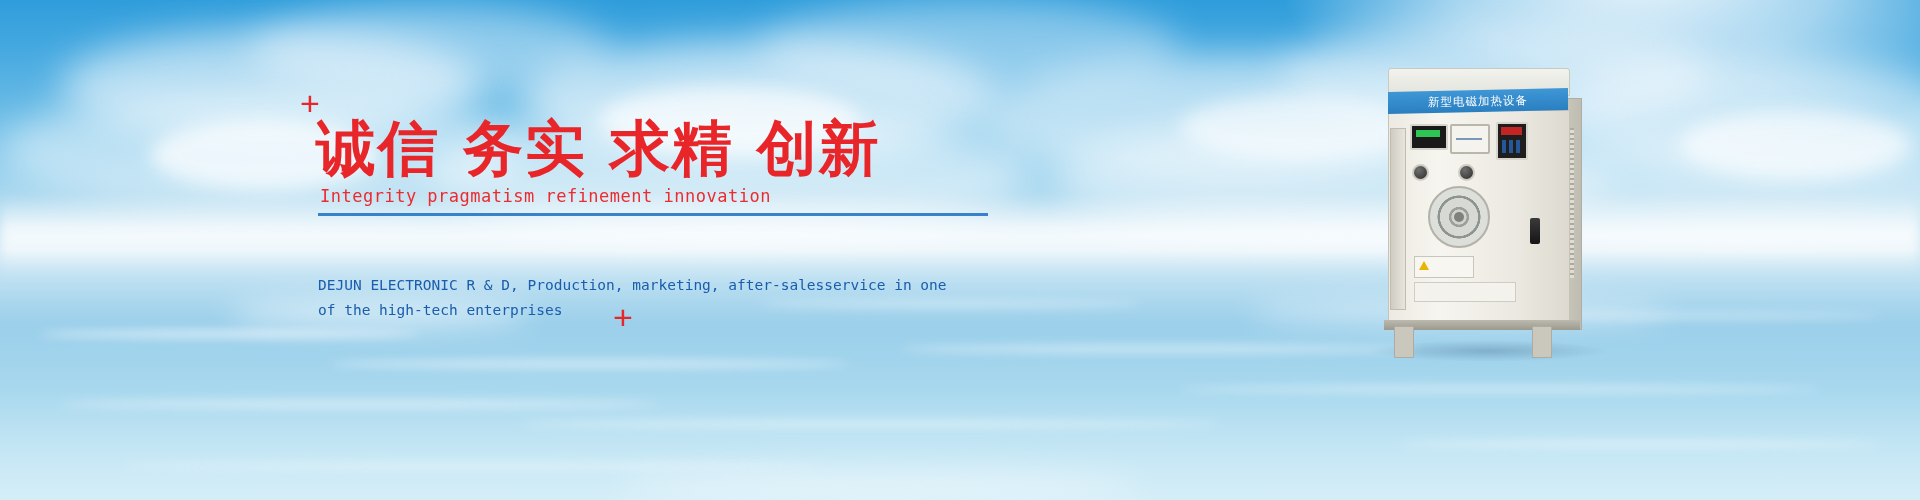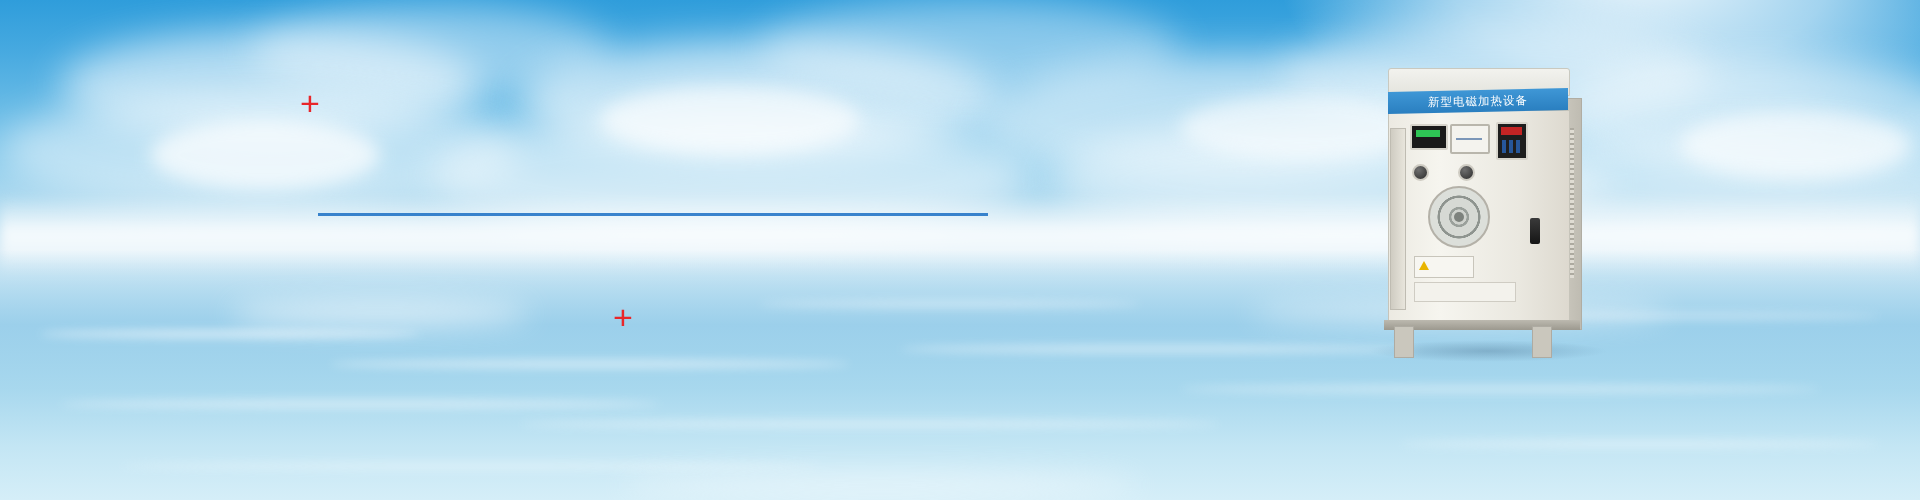--- a/index.html
+++ b/index.html
@@ -191,21 +191,27 @@
   <div class="wave w8"></div>
   <div class="wave w9"></div>
   <div class="wave w10"></div>
   <div class="glint g1"></div>
   <div class="glint g2"></div>
   <div class="glint g3"></div>
 
   <div class="plus plus-top">+</div>
   <div class="plus plus-bottom">+</div>
 
+  <div class="headline">诚信 务实 求精 创新</div>
+  <div class="sub-en">Integrity  pragmatism  refinement  innovation</div>
   <div class="divider"></div>
+  <div class="desc-en">
+    <div>DEJUN ELECTRONIC R &amp; D, Production, marketing, after-salesservice in one</div>
+    <div>of the high-tech enterprises</div>
+  </div>
 
   <div class="m-shadow"></div>
   <div class="machine">
     <div class="m-side"></div>
     <div class="vent"></div>
     <div class="m-top"></div>
     <div class="m-body"></div>
     <div class="m-band">
       <span>新型电磁加热设备</span>
     </div>

